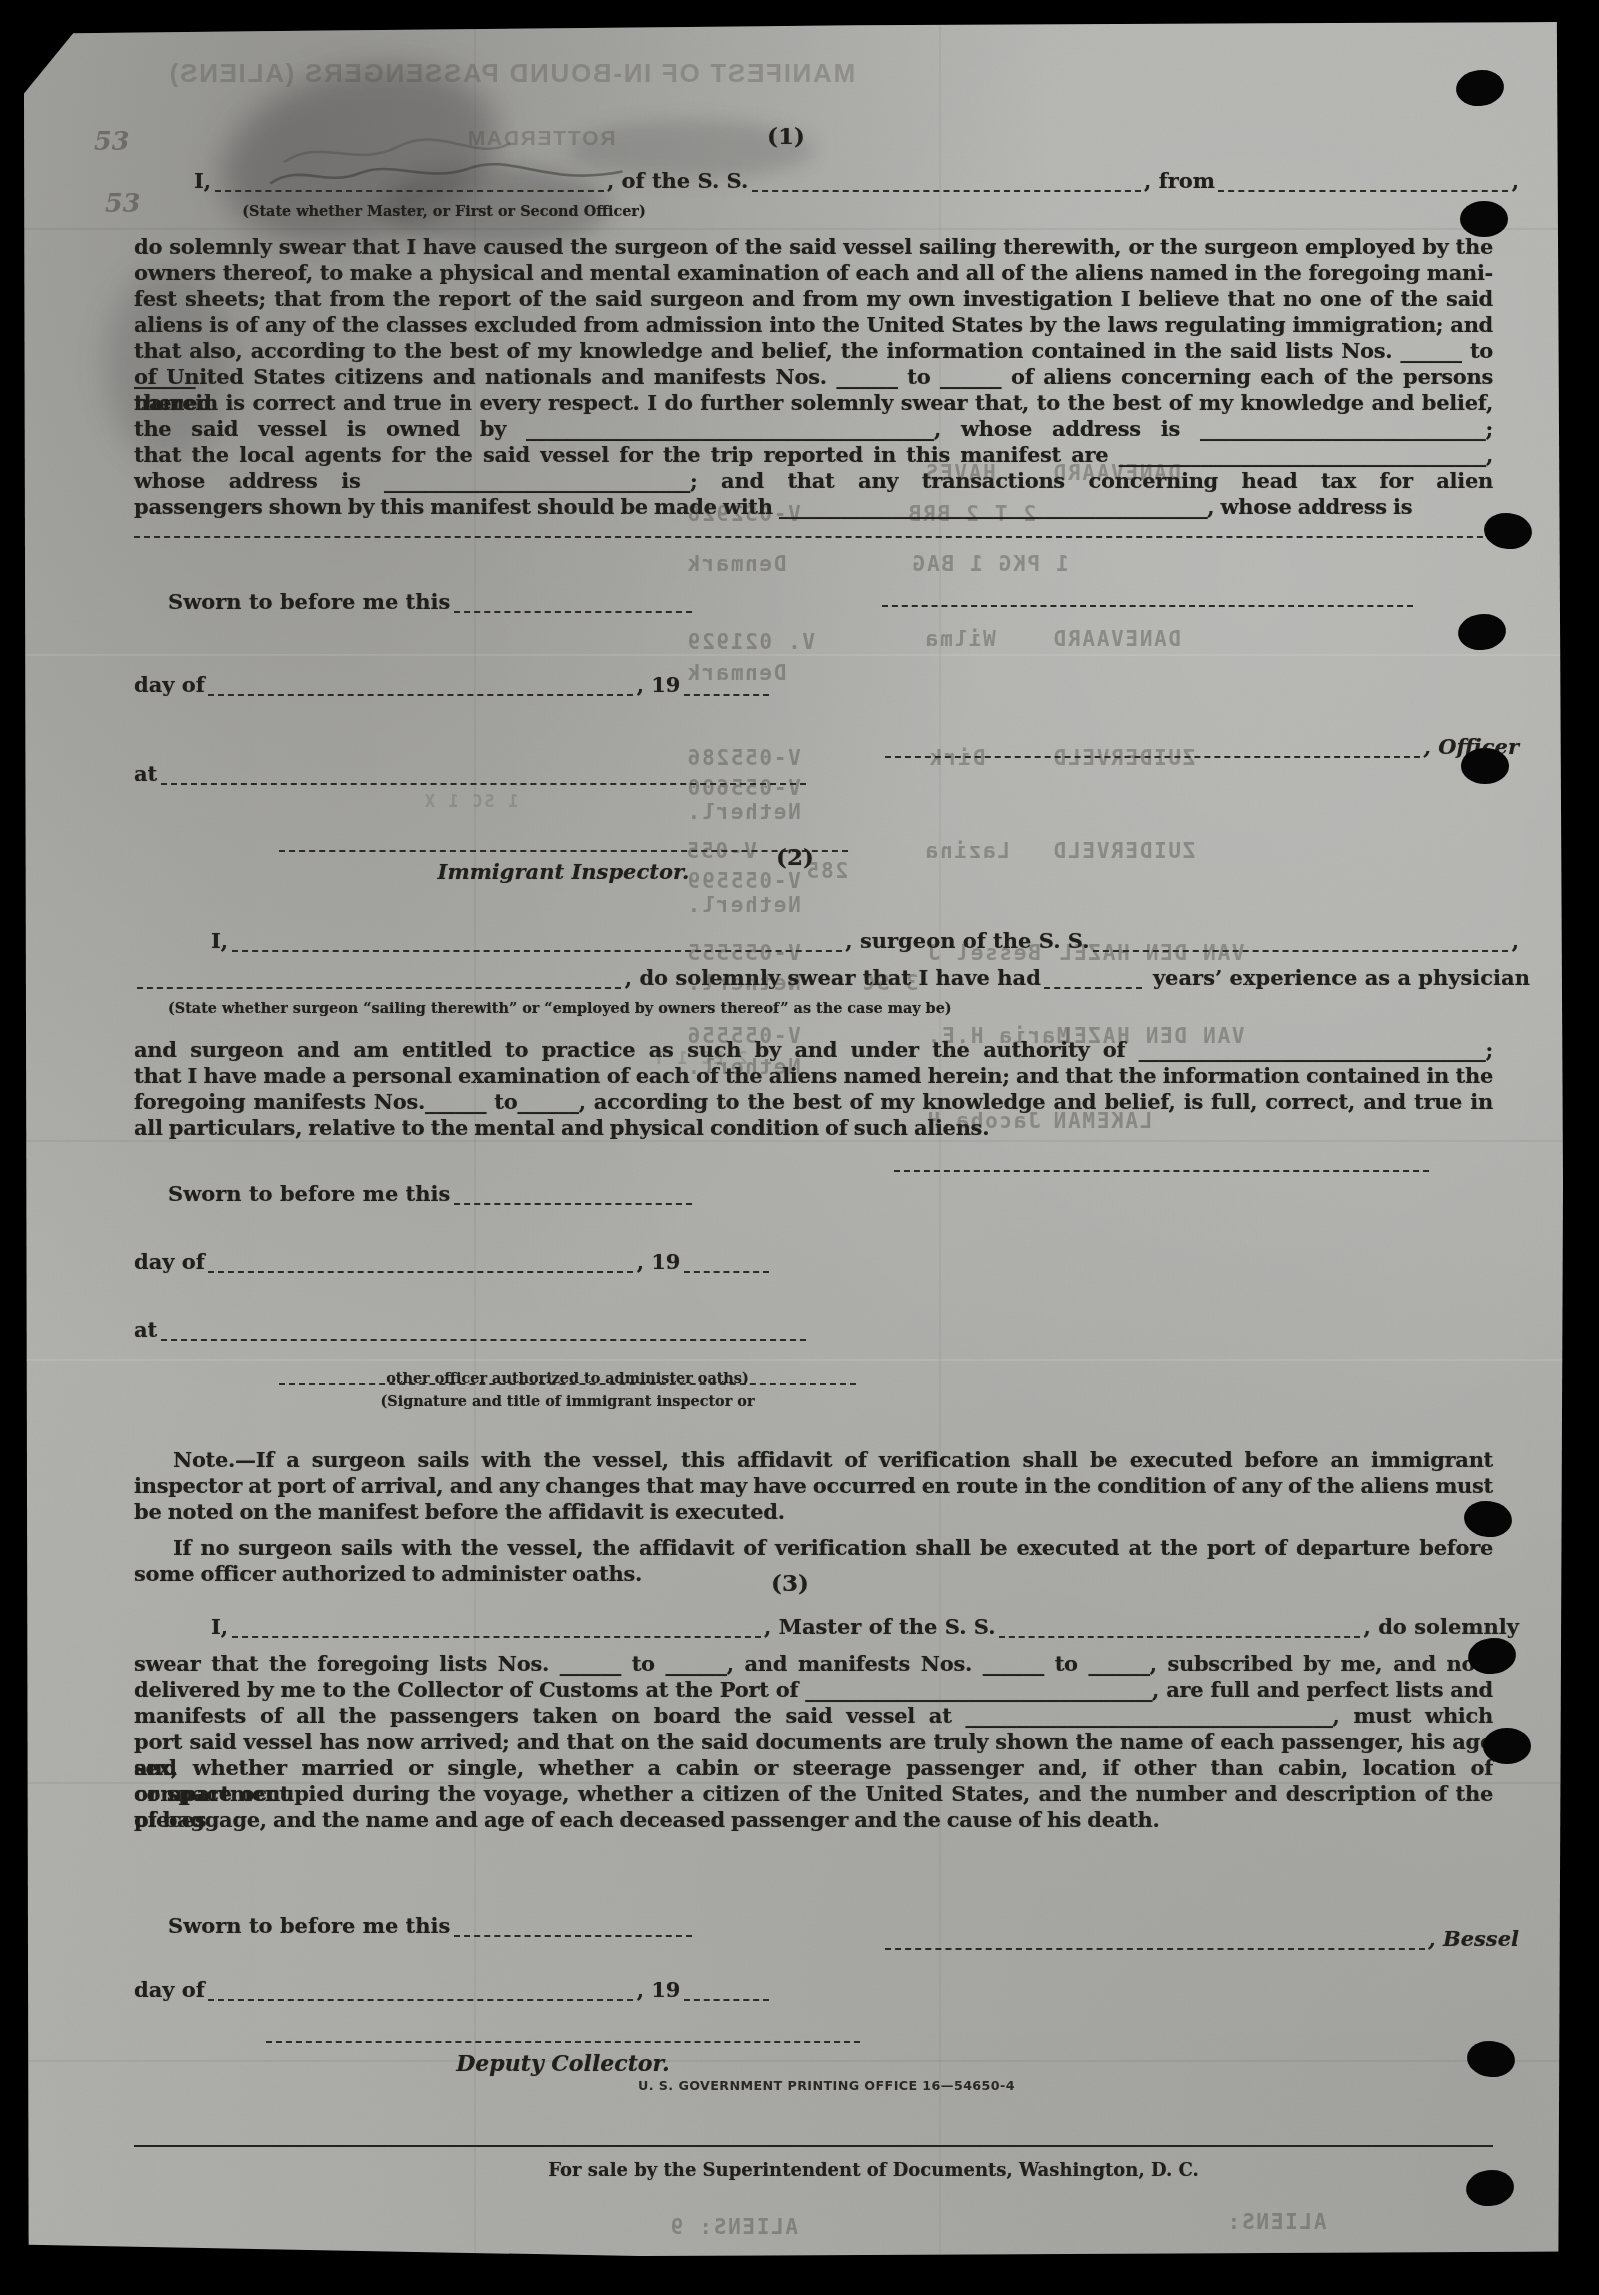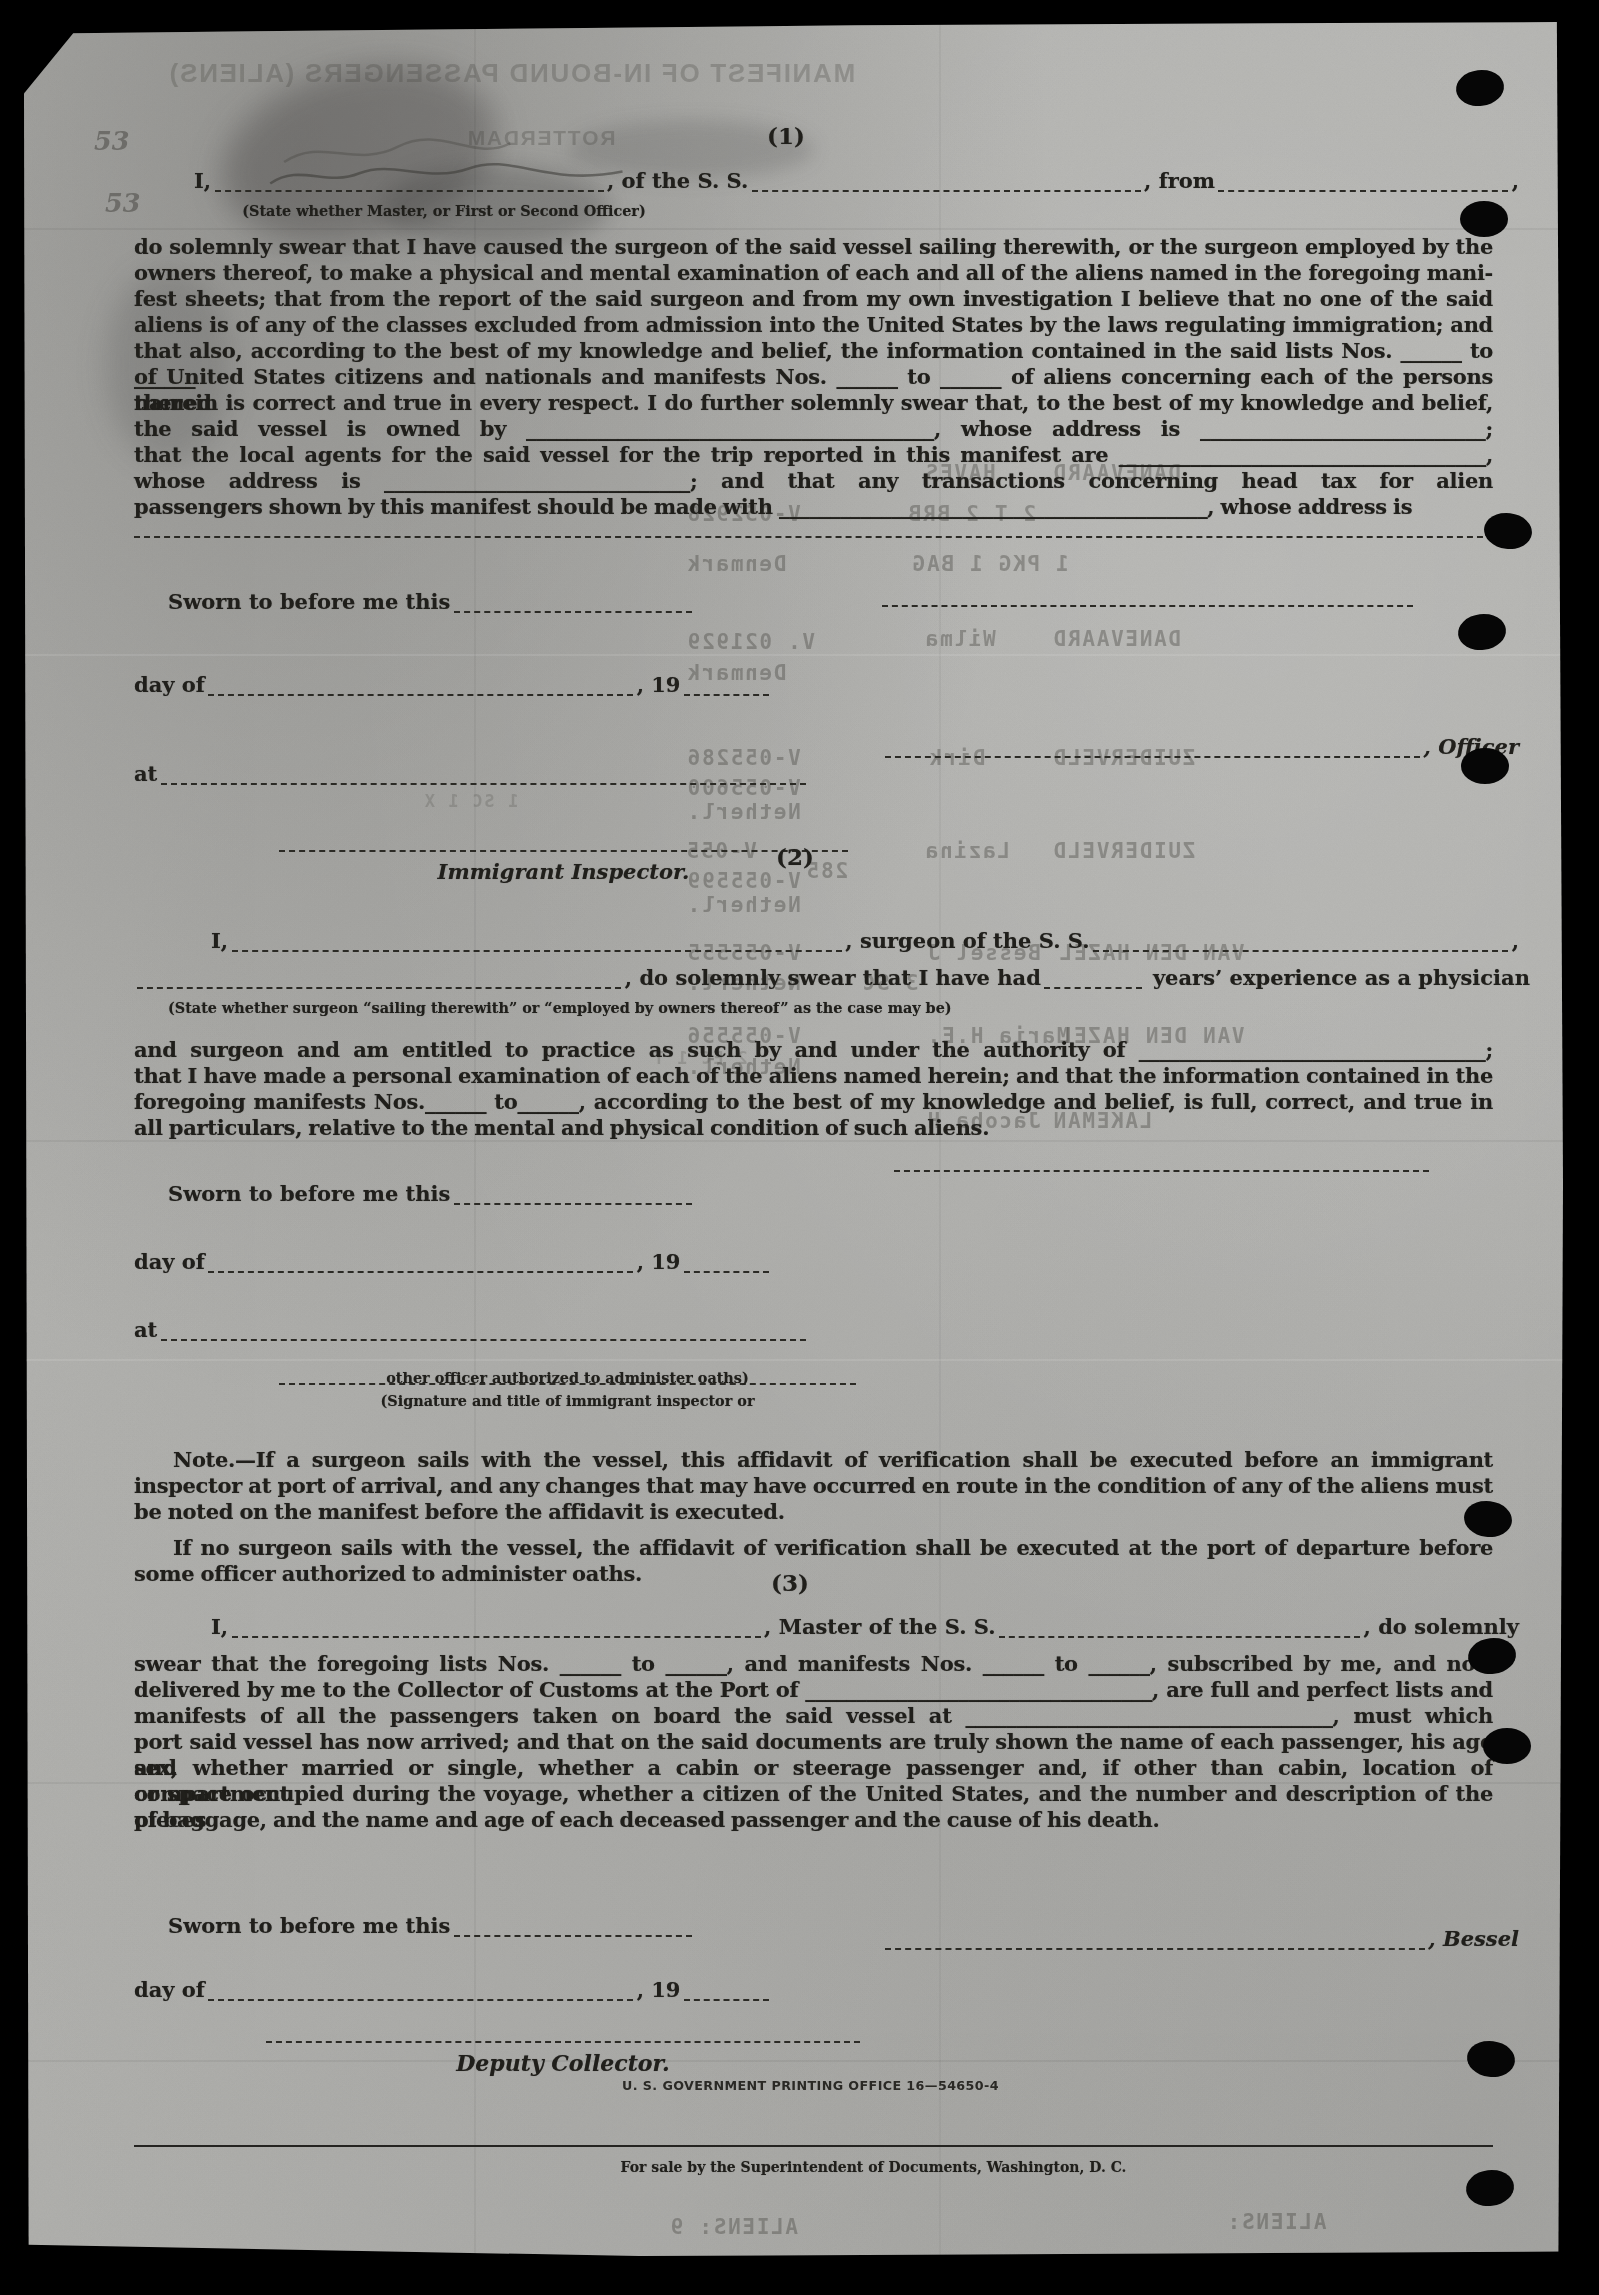--- a/index.html
+++ b/index.html
@@ -25,21 +25,21 @@
   
   .row{display:flex;align-items:flex-end;font-size:21px;line-height:26px;}
   .row .rt{white-space:pre;}
   .row .blank{border-bottom:2.5px dashed #2b2a25;height:20.4px;margin:0 3.4px 2.5px 3.4px;flex:0 0 auto;}
   .cap{font-size:14.4px;line-height:17px;font-weight:bold;}
   .center{text-align:center;}
   .it{font-style:italic;}
   .sig{border-bottom:2.5px dashed #2b2a25;height:0;}
   .rule-solid{border-bottom:2.5px solid #242320;height:0;}
   .small-print{font-family:"DejaVu Sans",sans-serif;font-size:12.7px;font-weight:bold;letter-spacing:0.4px;color:#2a2925;}
-  .sale{font-size:14px;}
+  .sale{font-size:18px;}
   
   .bl{position:absolute;transform:scaleX(-1);font-family:"DejaVu Sans Mono",monospace;
       font-weight:bold;color:#45443f;opacity:.38;filter:blur(0.6px);font-size:21px;
       letter-spacing:1.7px;white-space:nowrap;}
   .bl.hdr{font-family:"Liberation Sans",sans-serif;font-size:26px;letter-spacing:1.7px;opacity:.28;}
   .bl.hdr2{font-family:"Liberation Sans",sans-serif;font-size:21px;opacity:.3;}
   .bl.sm{font-size:17px;opacity:.22;}
   .bl.pen{transform:none;font-family:"DejaVu Serif",serif;font-style:italic;font-size:25.5px;
           color:#42413c;opacity:.5;filter:blur(0.4px);letter-spacing:0;}
   .hole{position:absolute;background:#060606;border-radius:50%;}
@@ -259,21 +259,21 @@
     </div>
   <div class="abs ink row" style="left:110px;top:1955px;width:764px">
       <span class="rt">day of</span>
       <span class="blank" style="width: 425px;"></span>
       <span class="rt">, 19</span>
       <span class="blank" style="width: 85px;"></span>
     </div>
   <div class="abs sig" style="left:242px;top:2019px;width:594px"></div>
   <div class="abs ink it center" style="left:242px;top:2028px;width:594px;font-size:22px">Deputy Collector.</div>
 
-  <div class="abs small-print center" style="left:464px;top:2056px;width:645px">U. S. GOVERNMENT PRINTING OFFICE      16—54650-4</div>
+  <div class="abs small-print center" style="left:480px;top:2056px;width:645px">U. S. GOVERNMENT PRINTING OFFICE      16—54650-4</div>
   <div class="abs rule-solid" style="left:110px;top:2123px;width:1359px"></div>
   <div class="abs ink sale center" style="left:170px;top:2137px;width:1359px">For sale by the Superintendent of Documents, Washington, D. C.</div>
 </div>
 
 <div id="holes">
     <div class="hole" style="left: 1456px; top: 70px; width: 48px; height: 36px; transform: rotate(-7deg);"></div>
     <div class="hole" style="left: 1460px; top: 201px; width: 48px; height: 36px; transform: rotate(0deg);"></div>
     <div class="hole" style="left: 1484px; top: 513px; width: 48px; height: 36px; transform: rotate(7deg);"></div>
     <div class="hole" style="left: 1458px; top: 614px; width: 48px; height: 36px; transform: rotate(-7deg);"></div>
     <div class="hole" style="left: 1461px; top: 748px; width: 48px; height: 36px; transform: rotate(0deg);"></div>

